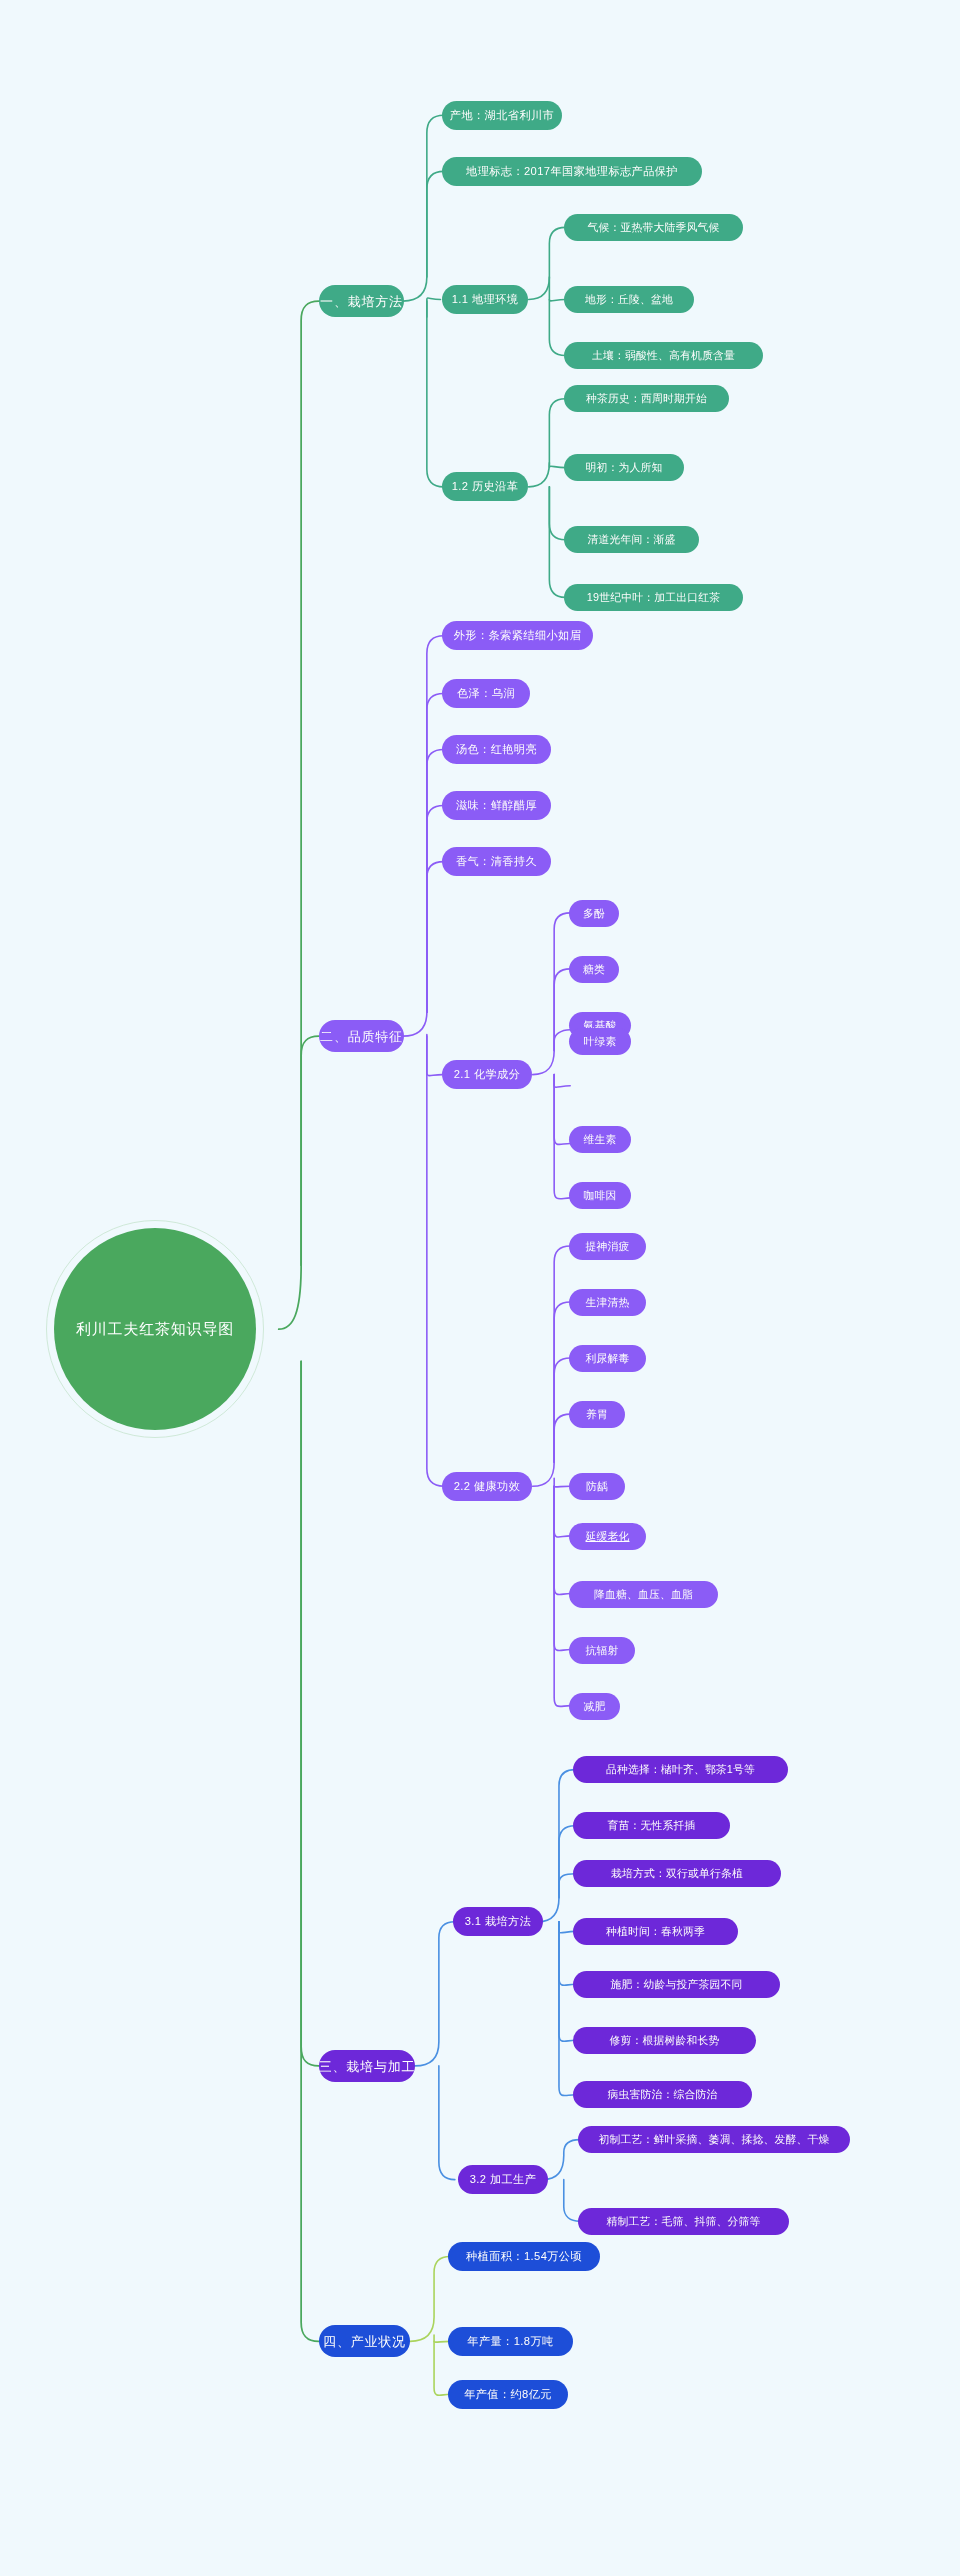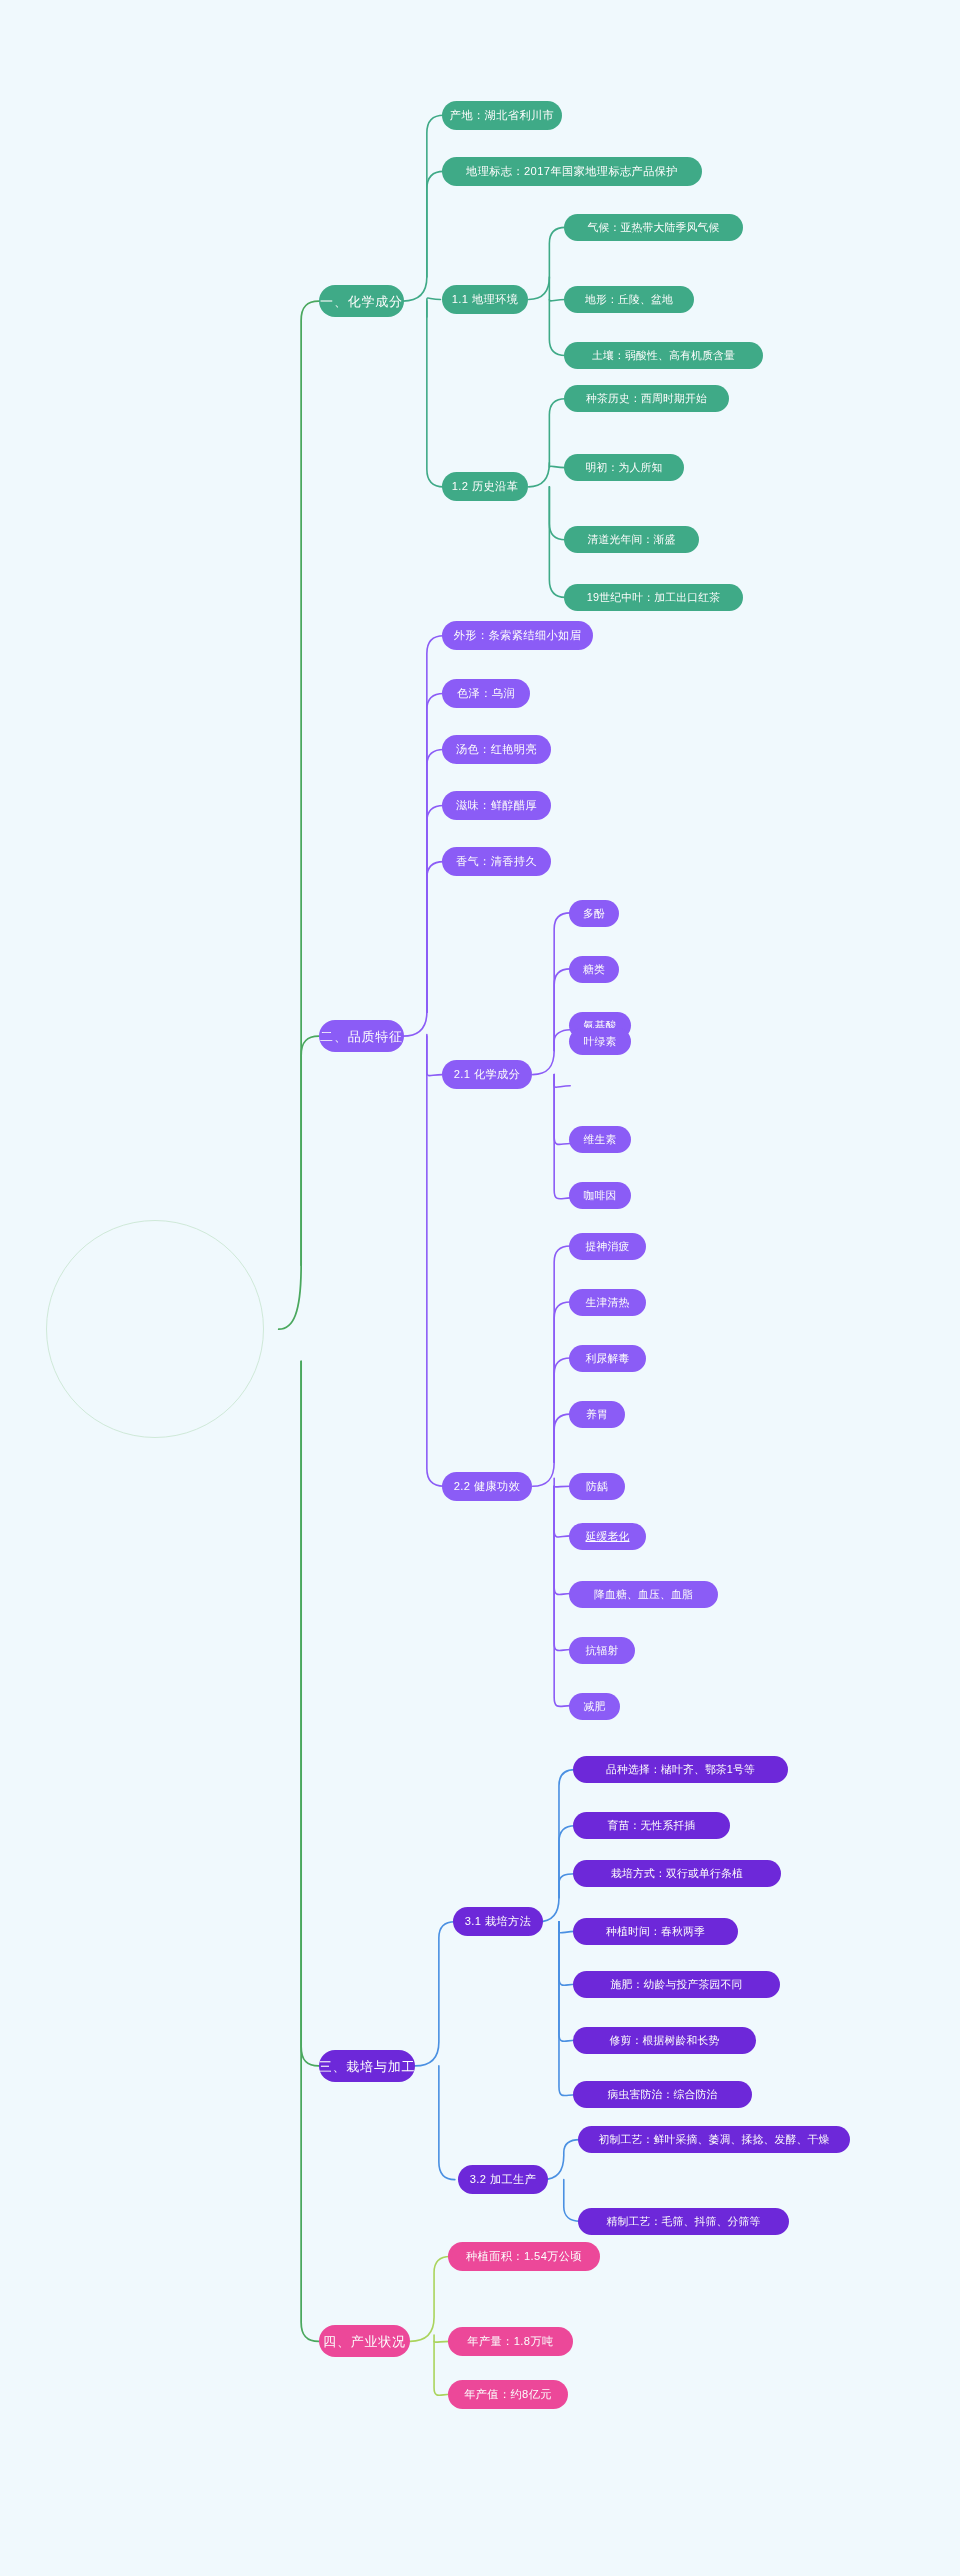--- a/index.html
+++ b/index.html
@@ -42,21 +42,21 @@
     line-height:1;
     text-shadow:0 0 0.8px rgba(0,0,0,.06);
   }
   .lvl1{font-size:13px;height:32px;letter-spacing:0.8px;}
   .lvl2{font-size:11.2px;height:29px;letter-spacing:0.4px;}
   .lvl3{font-size:10.8px;height:27px;letter-spacing:0.2px;}
 
   .c-teal  {background:#3faa87;}
   .c-purple{background:#8b5cf6;}
   .c-blue  {background:#6d28d9;}
-  .c-lime  {background:#ec4899;}
+  .c-lime  {background:#1d4ed8;}
 </style>
 </head>
 <body style="background: rgb(240, 249, 253);">
 
 <div id="canvas">
 
   <svg id="links" viewBox="0 0 1200 3217" xmlns="http://www.w3.org/2000/svg">
     <g fill="none" stroke-linecap="round">
 
       <path d="M348 1660 C 366 1660, 376 1640, 376 1580 L 376 400 C 376 382, 384 376, 398 376" stroke="#4aa85e" stroke-width="2.2"></path>
@@ -117,23 +117,26 @@
       <path d="M678 2722 C 696 2722, 704 2712, 704 2692 L 704 2688 C 704 2676, 712 2672, 724 2672" stroke="#4a90e2" stroke-width="2"></path>
       <path d="M704 2722 L 704 2756 C 704 2768, 712 2774, 724 2774" stroke="#4a90e2" stroke-width="2"></path>
 
       <path d="M512 2924 C 532 2924, 542 2914, 542 2894 L 542 2838 C 542 2824, 550 2818, 562 2818" stroke="#aad45d" stroke-width="2"></path>
       <path d="M542 2916 L 542 2924 C 542 2926, 550 2924, 562 2924" stroke="#aad45d" stroke-width="2"></path>
       <path d="M542 2924 L 542 2982 C 542 2996, 550 2990, 562 2990" stroke="#aad45d" stroke-width="2"></path>
     </g>
   </svg>
 
   <div class="root-ring" style="left: 46px; top: 1220px; width: 218px; height: 218px; border-color: rgb(207, 233, 216);"></div>
+  <div class="root-node c-root" style="left:54px;top:1228px;width:202px;height:202px;background:#4aa85e;font-size:15px;">
+    <span>利川工夫红茶知识导图</span>
+  </div>
 
   <div class="node lvl1 c-teal" style="left:319px;top:285px;width:85px;">
-    <span>一、化学成分</span>
+    <span>一、栽培方法</span>
   </div>
 
   <div class="node lvl2 c-teal" style="left:442px;top:101px;width:120px;">
     <span>产地：湖北省利川市</span>
   </div>
   <div class="node lvl2 c-teal" style="left:442px;top:157px;width:260px;">
     <span>地理标志：2017年国家地理标志产品保护</span>
   </div>
 
   <div class="node lvl2 c-teal" style="left:442px;top:285px;width:86px;">

